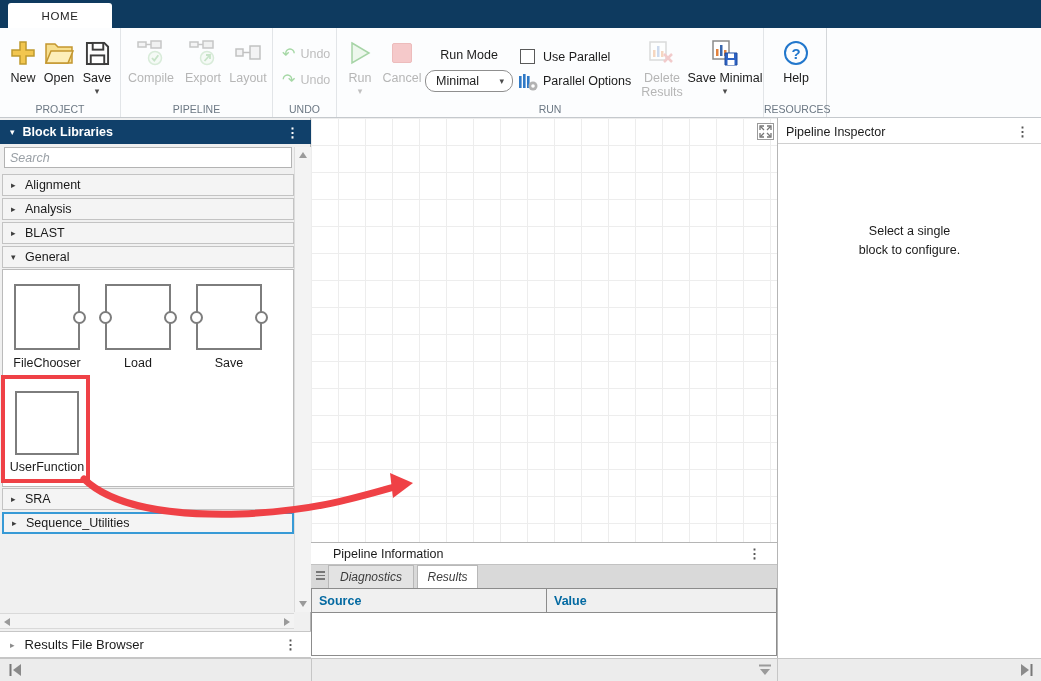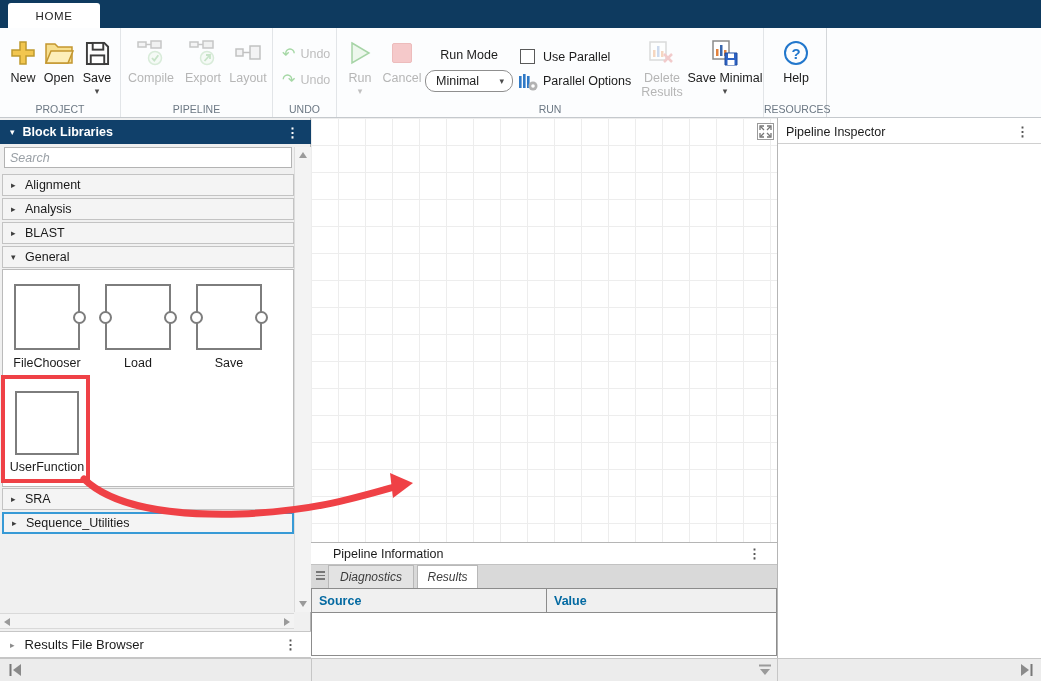--- a/index.html
+++ b/index.html
@@ -2,21 +2,21 @@
 <html><head>
 <meta charset="utf-8">
 <style>
   * { margin:0; padding:0; box-sizing:border-box; }
   html,body { width:1041px; height:681px; }
   body { position:relative; font-family:"Liberation Sans", sans-serif; background:#fff; overflow:hidden; font-size:12.5px; color:#1c1c1c; }
   .abs { position:absolute; }
 
   
   #tabbar { left:0; top:0; width:1041px; height:28px; background:#0e3a5f; }
-  #home-tab { left:8px; top:3px; width:92px; height:25px; background:#fff; border-radius:3px 3px 0 0;
+  #home-tab { left:8px; top:3px; width:104px; height:25px; background:#fff; border-radius:3px 3px 0 0;
               display:flex; align-items:center; justify-content:center; font-size:11.5px; letter-spacing:.6px; color:#222; }
 
   
   #toolstrip { left:0; top:28px; width:1041px; height:90px; background:#fcfdfe; border-bottom:1px solid #c5c9cd; }
   .ts-section { position:absolute; top:0; height:89px; border-right:1px solid #e2e5e8; }
   .ts-label { position:absolute; bottom:2px; left:0; right:0; text-align:center; font-size:10.5px; color:#6c7884; }
   .ts-btn { position:absolute; top:10px; display:flex; flex-direction:column; align-items:center; gap:3px; cursor:default; }
   .ts-btn .blabel { font-size:12.5px; white-space:nowrap; }
   .ts-btn.two .blabel { white-space:normal; text-align:center; line-height:14px; }
   .dis { color:#b6b6b6; }
@@ -391,20 +391,24 @@
       <div class="th val">Value</div>
     </div>
   </div>
 </div>
 
 <div id="inspector" class="abs">
   <div id="insp-header" class="abs">
     <span class="ptitle">Pipeline Inspector</span>
     <span id="insp-menu" class="menu-dots">⋮</span>
   </div>
+  <div id="insp-msg" class="abs">
+    <div>Select a single</div>
+    <div>block to configure.</div>
+  </div>
 </div>
 
 <div id="bottom-strip" class="abs">
   <div class="strip-div" style="left:311px;"></div>
   <div class="strip-div" style="left:777px;"></div>
   <div class="abs" style="left:8px;top:4px;">
     <svg width="14" height="14" viewBox="0 0 14 14">
         <path d="M2.5 1v12" stroke="#787878" stroke-width="2"></path>
         <path d="M13 1L5 7l8 6z" fill="#8a8a8a"></path>
       </svg>

